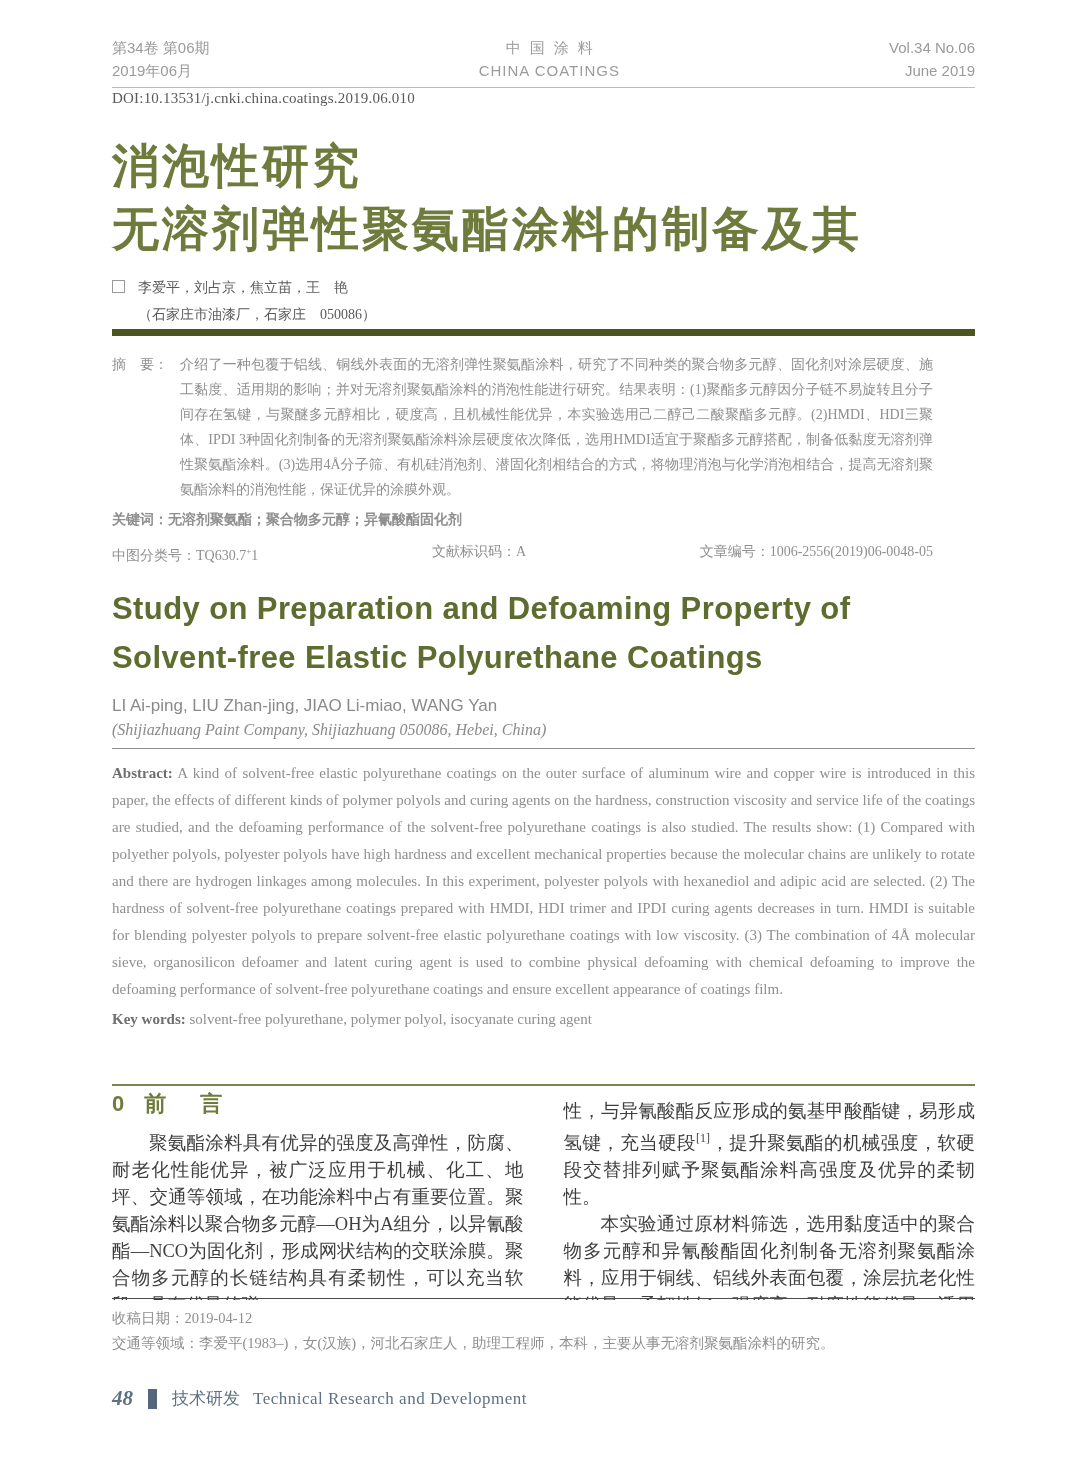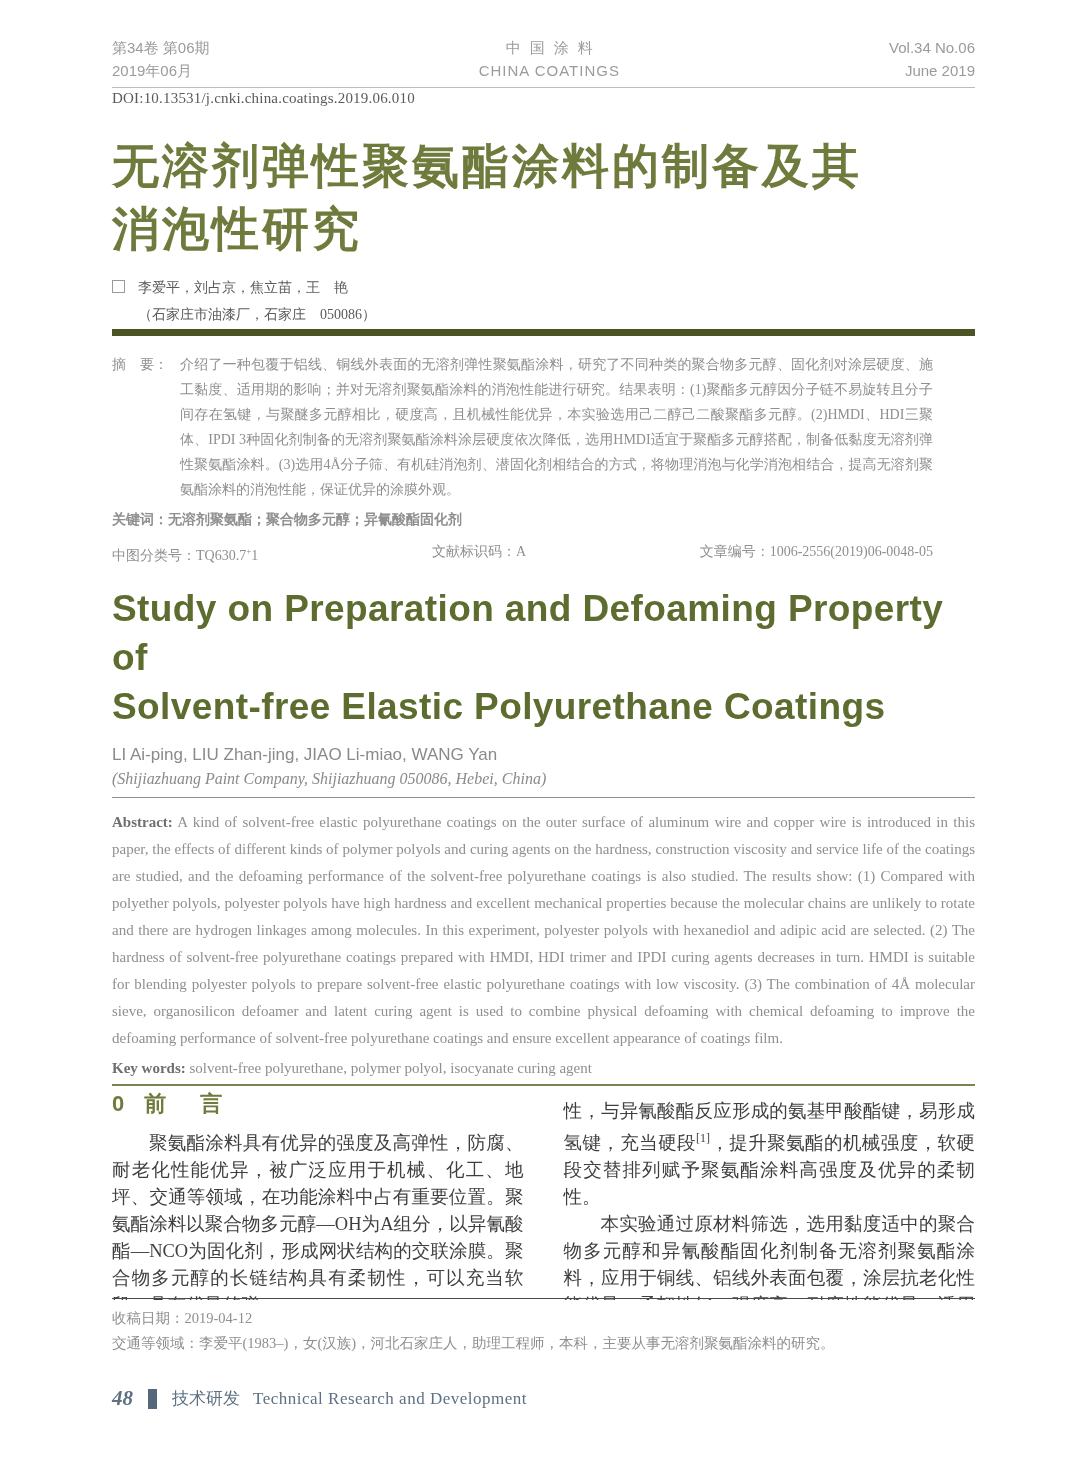--- a/index.html
+++ b/index.html
@@ -33,21 +33,21 @@
   .abstract-cn { display:flex; margin-right:42px; margin-top:8px; }
   .abstract-cn .ab-label { flex:none; width:68px; }
   .abstract-cn .ab-text { flex:1; text-align:justify; }
   .keywords-cn { margin-top:5px;font-weight:bold; }
   .meta-row { margin-top:7px; display:flex; justify-content:space-between; margin-right:42px; }
   sup { font-size:0.65em; }
 
   
   .en-block { top:584px; height:502px; overflow:hidden; color:#8f8f8f; }
   .title-en { font-family:"Liberation Sans","DejaVu Sans",sans-serif; font-weight:bold;
-    font-size:37px; line-height:49px; color:#5d6c2f; letter-spacing:0.4px; }
+    font-size:31px; line-height:49px; color:#5d6c2f; letter-spacing:0.4px; }
   .title-en span { display:block; }
   .authors-en { margin-top:14px; font-family:"Liberation Sans","DejaVu Sans",sans-serif; font-size:17px; color:#8a8a8a; }
   .affil-en { margin-top:5px; font-style:italic; font-size:16px; color:#8a8a8a; }
   .affil-rule { margin-top:9px; border-top:1px solid #8f8f8f; }
   .abstract-en { margin-top:11px; font-size:15px; line-height:27px; text-align:justify; }
   .abstract-en .lbl, .keywords-en .lbl { font-weight:bold; color:#6f6f6f; }
   .keywords-en { margin-top:3px; font-size:15px; line-height:27px; }
   .olive-rule { position:absolute; left:0; right:0; bottom:0; border-top:2px solid #7b8450; }
 
   
@@ -88,22 +88,22 @@
     </div>
     <div class="h-right">
       <div>Vol.34 No.06</div>
       <div>June 2019</div>
     </div>
   </div>
 
   <div class="abs doi-line">DOI:10.13531/j.cnki.china.coatings.2019.06.010</div>
 
   <h1 class="abs title-cn">
+    <span>消泡性研究</span>
     <span>无溶剂弹性聚氨酯涂料的制备及其</span>
-    <span>消泡性研究</span>
   </h1>
 
   <div class="abs authors-block">
     <span class="author-square"></span>
     <span>
       <div>李爱平，刘占京，焦立苗，王　艳</div>
       <div>（石家庄市油漆厂，石家庄　050086）</div>
     </span>
   </div>
 

